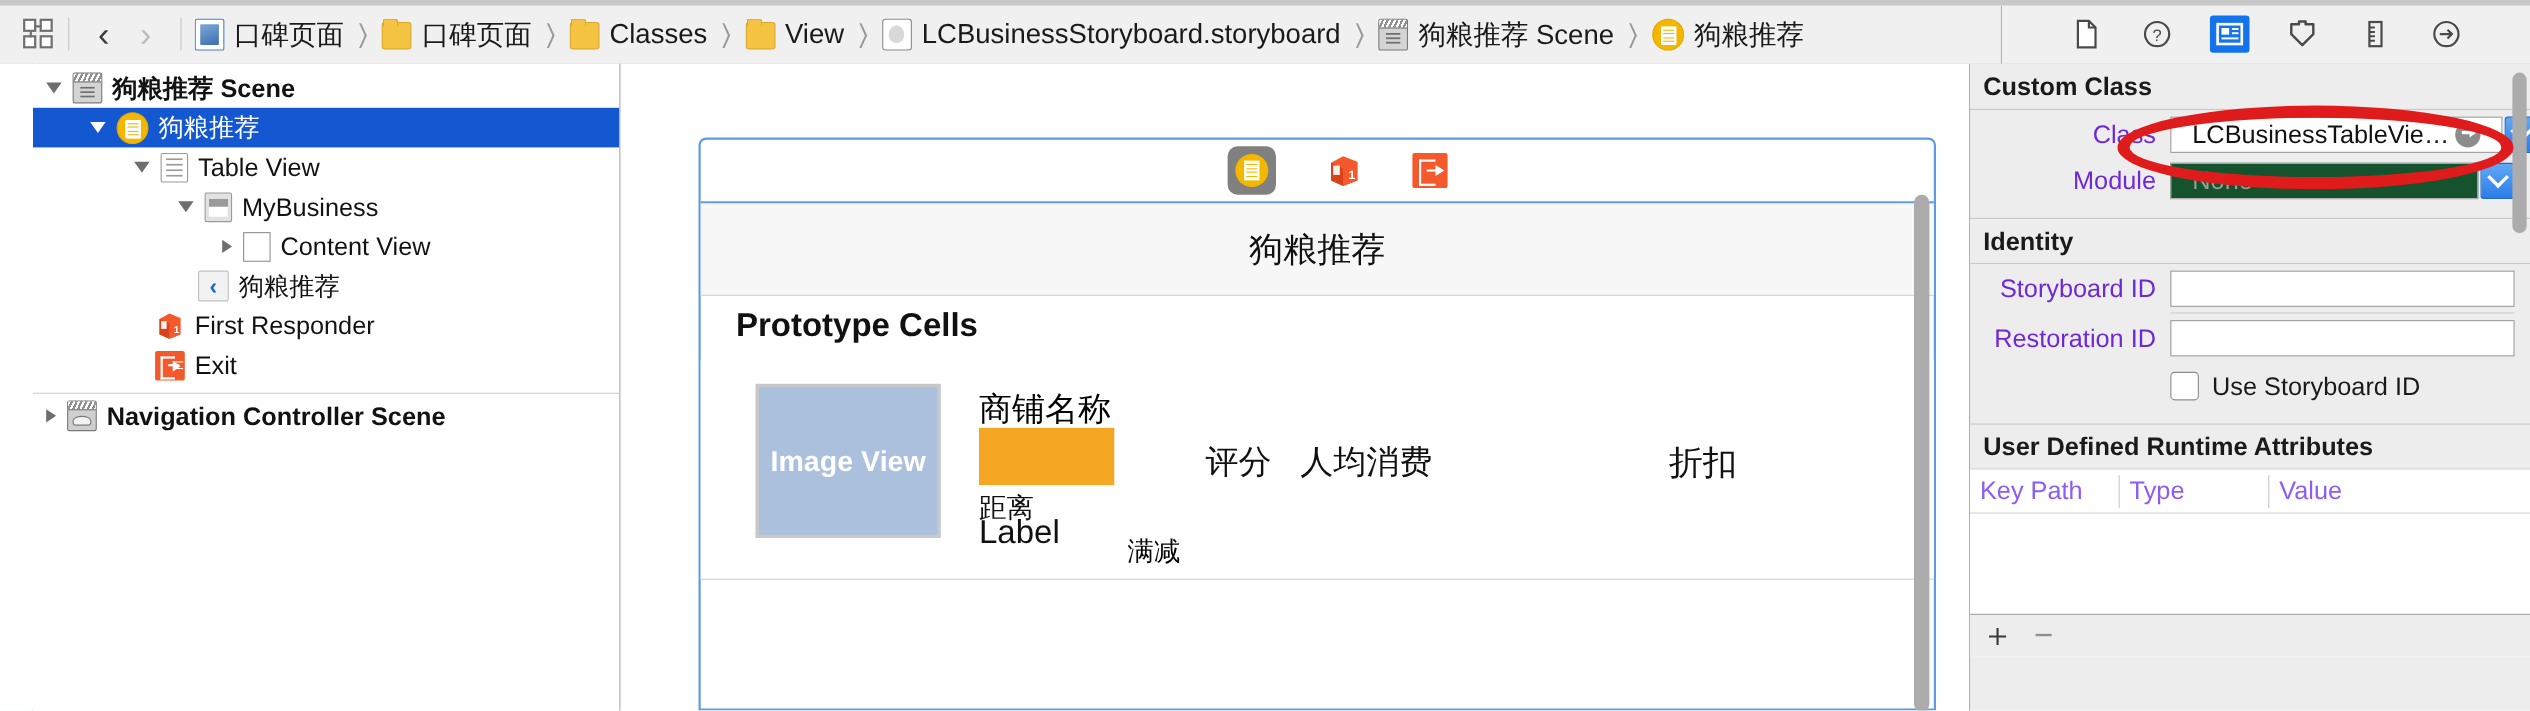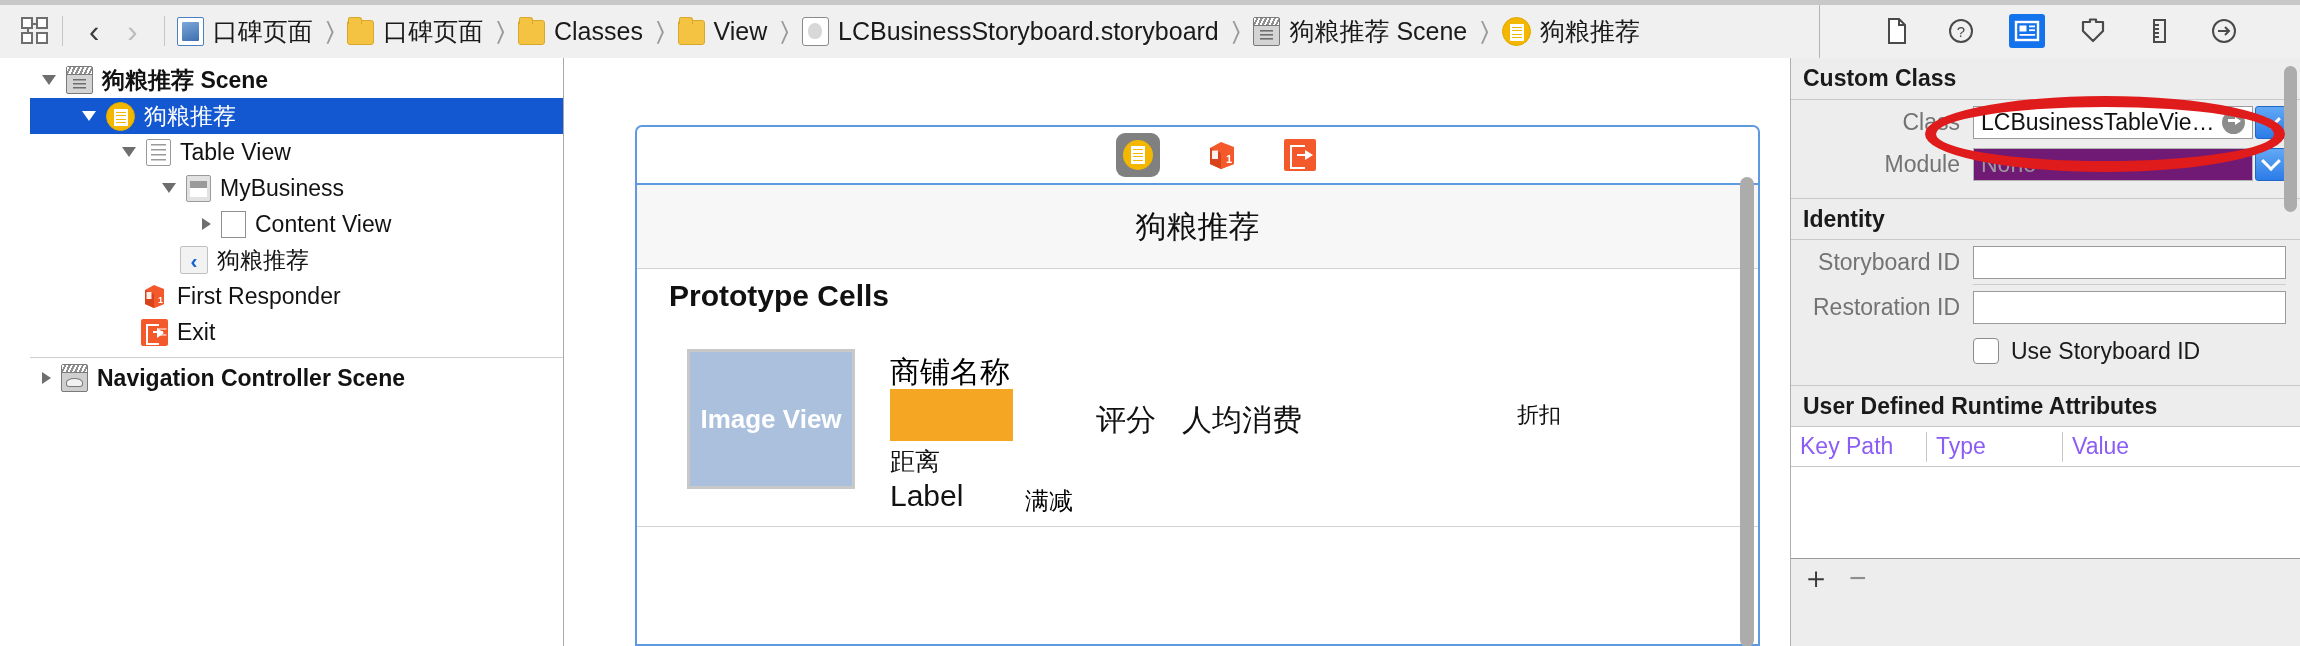--- a/index.html
+++ b/index.html
@@ -335,25 +335,25 @@
   }
   #imgview {
     position: absolute; left: 50px; top: 22px; width: 168px; height: 140px;
     background: #abc0dd; border: 3px solid #c8c8c8;
     display: flex; align-items: center; justify-content: center;
   }
   #imgview span { color: #ffffff; font-weight: bold; font-size: 26px; }
   #shopname { position: absolute; left: 253px; top: 25px; font-size: 30px; color: #000000; }
   #orange-box { position: absolute; left: 253px; top: 62px; width: 123px; height: 52px; background:#f5a623; }
   #dist { position: absolute; left: 253px; top: 118px; font-size: 25px; color: #111; }
-  #lbl-label { position: absolute; left: 253px; top: 152px; font-size: 30px; color: #111; }
+  #lbl-label { position: absolute; left: 253px; top: 141px; font-size: 30px; color: #111; }
   #manjian { position: absolute; left: 388px; top: 158px; font-size: 24px; color: #000000; }
   #rating { position: absolute; left: 459px; top: 73px; font-size: 30px; color: #111; }
   #avgcost { position: absolute; left: 545px; top: 73px; font-size: 30px; color: #111; }
-  #discount { position: absolute; left: 880px; top: 73px; font-size: 22px; color: #111; }
+  #discount { position: absolute; left: 880px; top: 73px; font-size: 31px; color: #111; }
   #canvas-vscroll {
     position: absolute; right: 4px; top: 50px; width: 14px; height: 470px;
     background: #acacac; border-radius: 7px;
   }
 
   
   #inspector {
     position: absolute; right: 0; top: 58px;
     width: 510px; height: 588px;
     background: #ededed;
@@ -361,31 +361,31 @@
     overflow: hidden;
   }
   .sect-header {
     height: 42px; display: flex; align-items: center; padding-left: 12px;
     font-size: 23px; font-weight: bold; color: #1a1a1a;
     border-bottom: 1px solid #c8c8c8;
     background: #ededed;
   }
   .frow { display: flex; align-items: center; height: 44px; padding: 0 14px; }
   .flabel {
-    font-size: 23px; color: #737373; text-align: right;
+    font-size: 23px; color: #6d28d9; text-align: right;
     width: 168px; flex: 0 0 168px; padding-right: 13px;
   }
   .fval { flex: 1 1 auto; display: flex; align-items: center; }
   .tf {
     height: 33px; background: #fff; border: 1px solid #9a9a9a;
-    display: flex; align-items: center; padding: 0 7px;
+    display: flex; align-items: center; padding: 0 19px;
     font-size: 23px; color: #111; flex: 1 1 auto; min-width: 0;
     white-space: nowrap; overflow: hidden;
   }
-  .tf.disabled { background: #701a75; color: #9b9b9b; border-color:#b2b2b2;justify-content:center; }
+  .tf.disabled { background: #14532d; color: #9b9b9b; border-color:#b2b2b2;justify-content:center; }
   .tf .val { flex: 1 1 auto; overflow: hidden; text-overflow: ellipsis; }
   .go-badge {
     width: 23px; height: 23px; border-radius: 50%; background: #8c8c8c;
     flex: 0 0 auto; position: relative; margin-left: 5px;
   }
   .go-badge::after{
     content:""; position:absolute; left:6px; top:8.5px; width:9px; height:2.6px;
     background:#fff;
   }
   .go-badge u{

